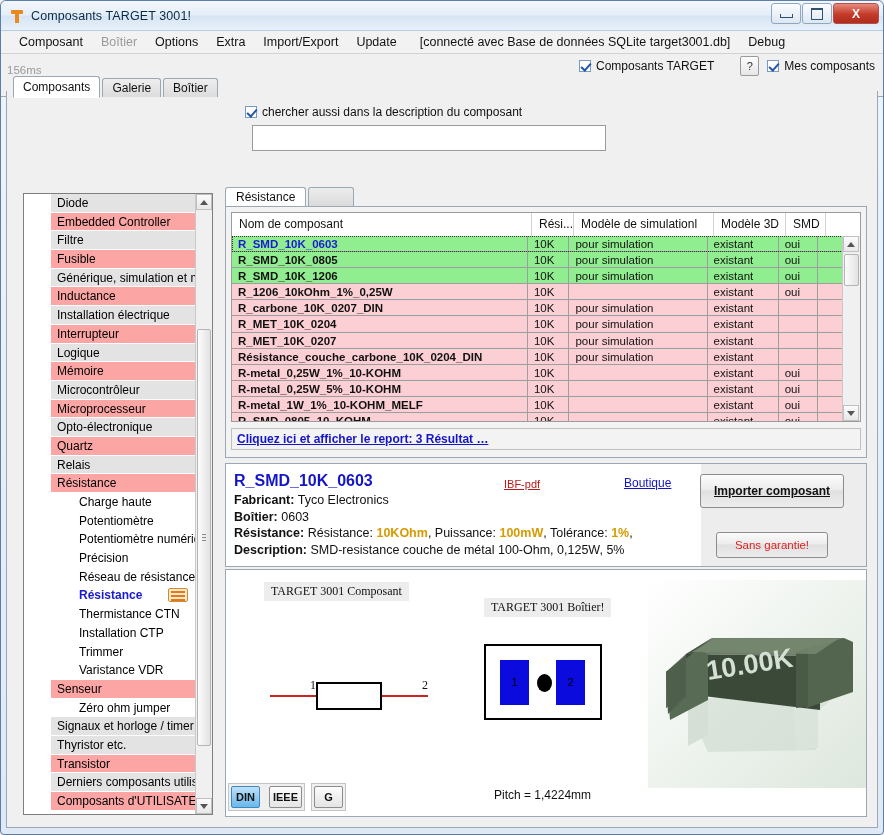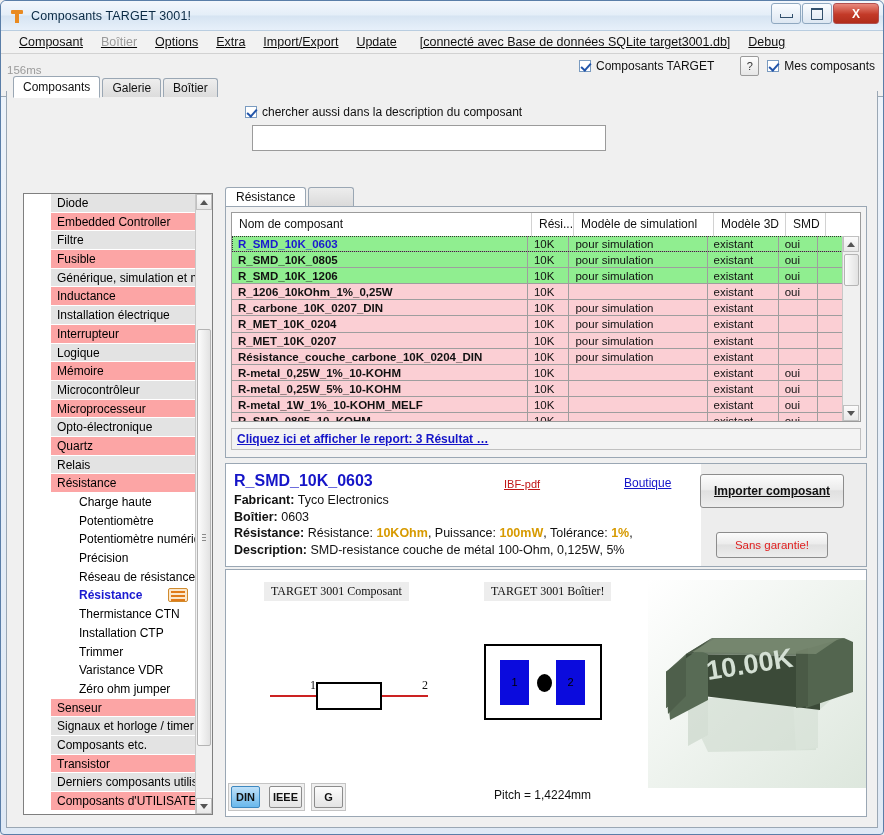--- a/index.html
+++ b/index.html
@@ -43,21 +43,21 @@
     background:linear-gradient(#e98a7e,#c33a28 55%,#b02d1c);
     color:#fff;font-weight:bold;font-size:12px;
     border-radius:3px 4px 3px 3px;
   }
   .glyph-min{display:block;width:11px;height:3px;border:1px solid #32506c;border-top:none;background:transparent;margin-top:5px;}
   .glyph-max{display:block;width:10px;height:9px;border:1px solid #32506c;border-top-width:2px;}
 
   
   .menubar{
     height:22px;background:#f2f2f2;border-bottom:1px solid #d2d2d2;
-    display:flex;align-items:center;padding-left:9px;text-decoration:underline;
+    display:flex;align-items:center;padding-left:9px;
   }
   .menuitem{padding:2px 9px;color:#121212;font-size:12.5px;white-space:nowrap;}
   .menuitem.disabled{color:#9a9a9a;}
   .menuitem.db{padding-left:14px;}
 
   
   .strip{
     height:22px;background:#f0f0f0;display:flex;align-items:flex-end;position:relative;
   }
   .ms{color:#9b9b9b;font-size:11.5px;margin-left:6px;}
@@ -225,21 +225,21 @@
   
   .previewbox{
     position:absolute;left:0;top:382px;right:0;bottom:0;
     border:1px solid #9aa7b4;background:#fff;box-sizing:border-box;overflow:hidden;
   }
   .plabel{
     position:absolute;font-size:12px;color:#111;background:#ededed;padding:2px 7px;
     font-family:"Liberation Serif",serif;
   }
   .lab-comp{left:38px;top:12px;}
-  .lab-boit{left:258px;top:12px;}
+  .lab-boit{left:258px;top:28px;}
 
   .symbol{position:absolute;left:44px;top:98px;width:170px;height:52px;}
   .sym-body{position:absolute;left:46px;top:14px;width:66px;height:28px;border:2px solid #000;background:#fff;box-sizing:border-box;}
   .sym-lead{position:absolute;top:27px;height:2px;background:#cc2222;}
   .sym-lead.l{left:0;width:47px;}
   .sym-lead.r{left:111px;width:47px;}
   .sym-pin{position:absolute;font-size:12px;color:#111;font-family:"Liberation Serif",serif;}
   .sym-pin.p1{left:40px;top:10px;}
   .sym-pin.p2{left:152px;top:10px;}
 
@@ -361,24 +361,24 @@
           <div class="tnode child"><span>Réseau de résistance</span></div>
           <div class="tnode child sel"><span>Résistance</span><span class="listicon">
               <b></b>
               <b></b>
               <b></b>
             </span></div>
           <div class="tnode child"><span>Thermistance CTN</span></div>
           <div class="tnode child"><span>Installation CTP</span></div>
           <div class="tnode child"><span>Trimmer</span></div>
           <div class="tnode child"><span>Varistance VDR</span></div>
+          <div class="tnode alt"><span>Senseur</span></div>
           <div class="tnode child"><span>Zéro ohm jumper</span></div>
-          <div class="tnode alt"><span>Senseur</span></div>
           <div class="tnode"><span>Signaux et horloge / timer</span></div>
-          <div class="tnode"><span>Composants etc.</span></div>
+          <div class="tnode"><span>Thyristor etc.</span></div>
           <div class="tnode alt"><span>Transistor</span></div>
           <div class="tnode"><span>Derniers composants utilisés</span></div>
           <div class="tnode alt"><span>Composants d'UTILISATEUR</span></div>
         </div>
       <div class="tree-sb">
         <div class="sb-arrow top">
             <i class="arrow-up"></i>
           </div>
         <div class="sb-thumb">
           <div class="sb-grip">

